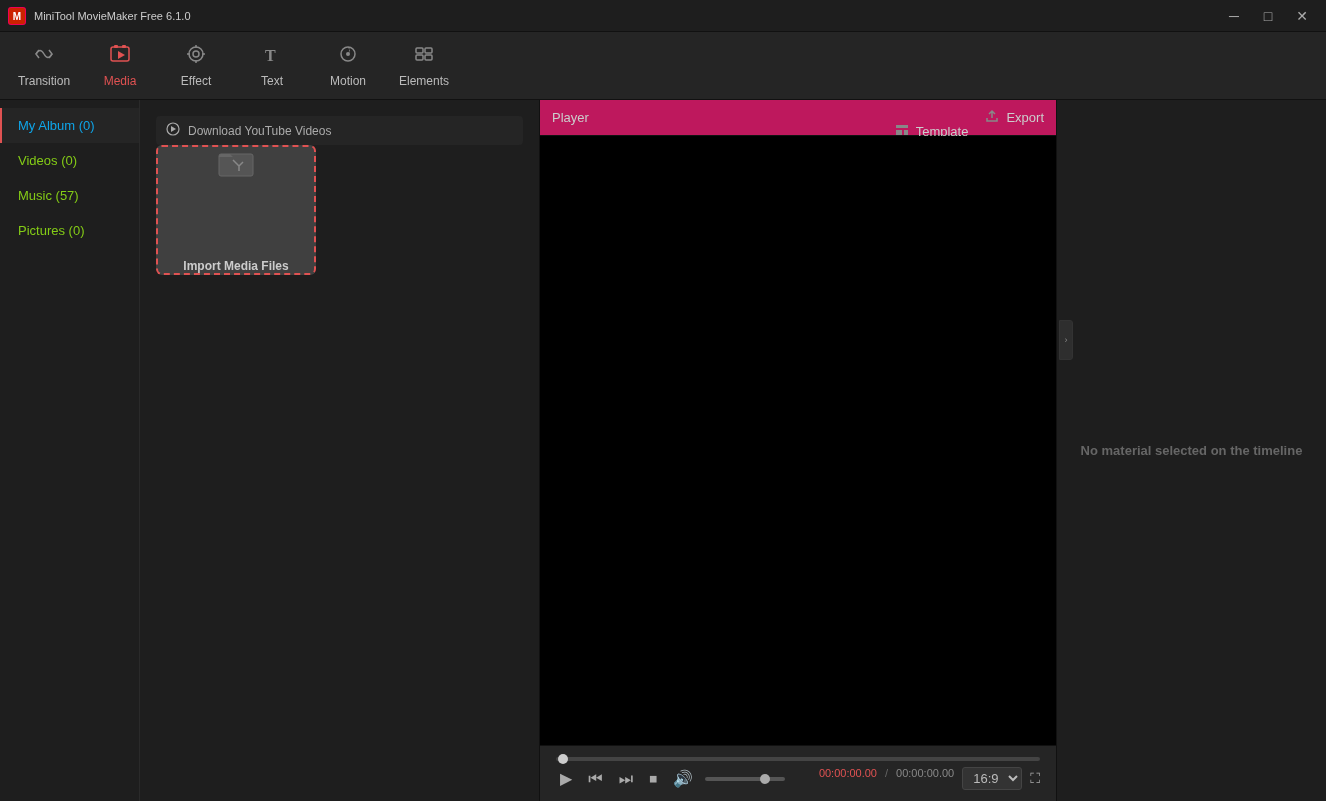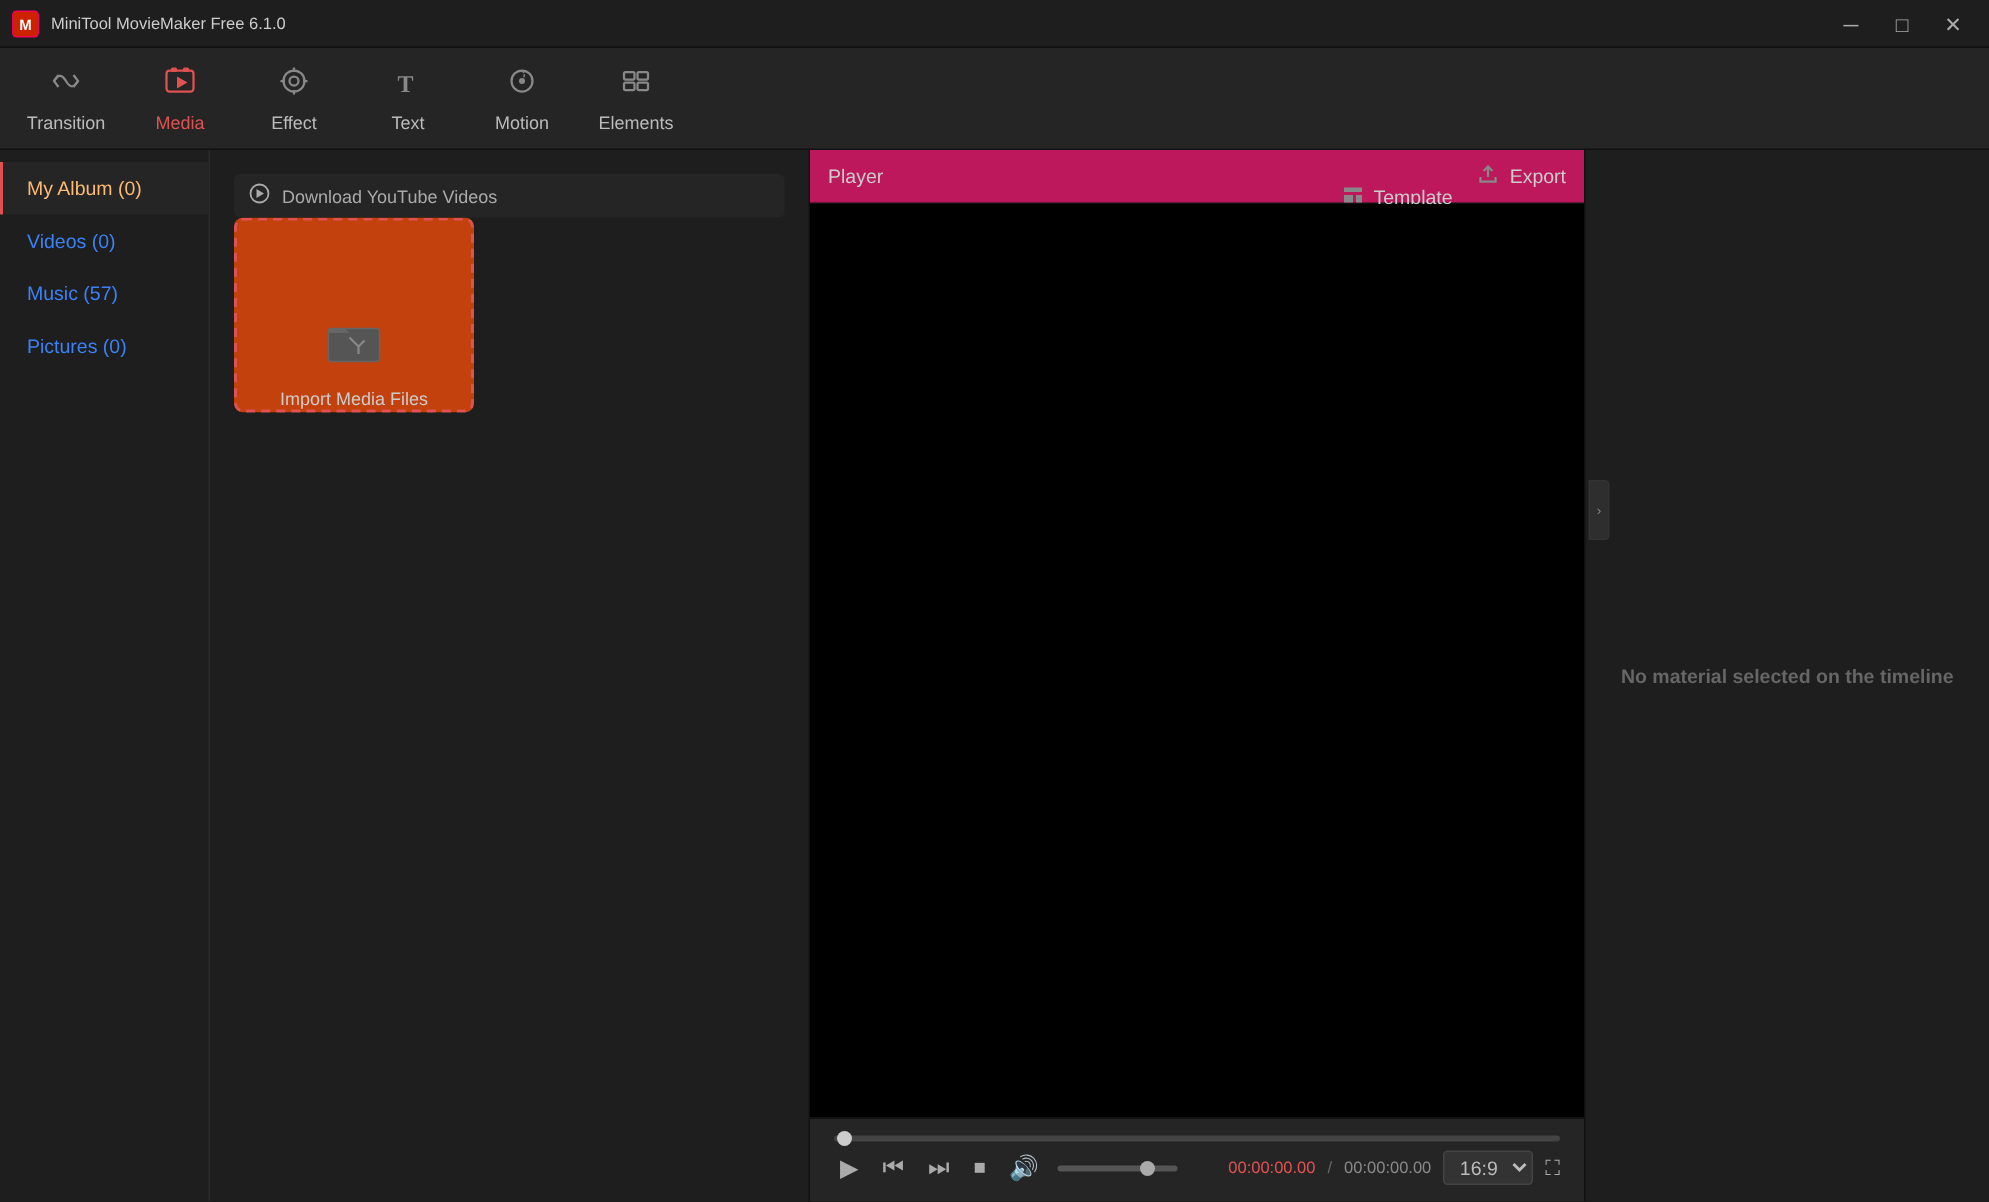--- a/index.html
+++ b/index.html
@@ -94,25 +94,25 @@
     }
     #left-nav {
       width: 140px;
       background: #1e1e1e;
       border-right: 1px solid #2a2a2a;
       padding-top: 8px;
     }
     .nav-item {
       padding: 10px 16px;
       font-size: 13px;
-      color: #3b82f6;
+      color: #84cc16;
       cursor: pointer;
       border-left: 2px solid transparent;
     }
-    .nav-item.active { color: #fdba74; border-left-color: #e05252; background: #252525; }
+    .nav-item.active { color: #0ea5e9; border-left-color: #e05252; background: #252525; }
 
     #left-content {
       flex: 1;
       padding: 16px;
       display: flex;
       flex-direction: column;
     }
     .download-bar {
       display: flex;
       align-items: center;
@@ -125,24 +125,25 @@
       border-radius: 4px;
     }
     .import-box {
       width: 160px;
       height: 130px;
       border: 2px dashed #e05252;
       border-radius: 6px;
       display: flex;
       flex-direction: column;
       align-items: center;
-      justify-content: flex-end;
-      cursor: pointer;
-      background: #c2410c;
+      justify-content: space-between;
+      cursor: pointer;
+      background: #404040;
       gap: 8px;
+      font-weight: bold;
     }
     .import-box .folder-icon {
       font-size: 28px;
       color: #888;
     }
     .import-box .import-label {
       font-size: 12px;
       color: #ccc;
     }
     #player-area {
@@ -443,21 +444,21 @@
         </div>
         <div class="controls-row">
           <button class="ctrl-btn">▶</button>
           <button class="ctrl-btn">⏮</button>
           <button class="ctrl-btn">⏭</button>
           <button class="ctrl-btn">⏹</button>
           <button class="ctrl-btn">🔊</button>
           <div class="volume-slider">
             <div class="volume-thumb"></div>
           </div>
-          <div style="margin-left:auto; display:flex; align-items:center; gap:8px;">
+          <div style="margin-left:auto; display:flex; gap:8px;">
             <span style="color:#e05252; font-size:11px;">00:00:00.00</span>
             <span style="color:#666; font-size:11px;">/</span>
             <span style="color:#888; font-size:11px;">00:00:00.00</span>
             <select class="aspect-select">
               <option>16:9</option>
               <option>9:16</option>
               <option>4:3</option>
               <option>1:1</option>
             </select>
             <button class="fullscreen-btn">⛶</button>

